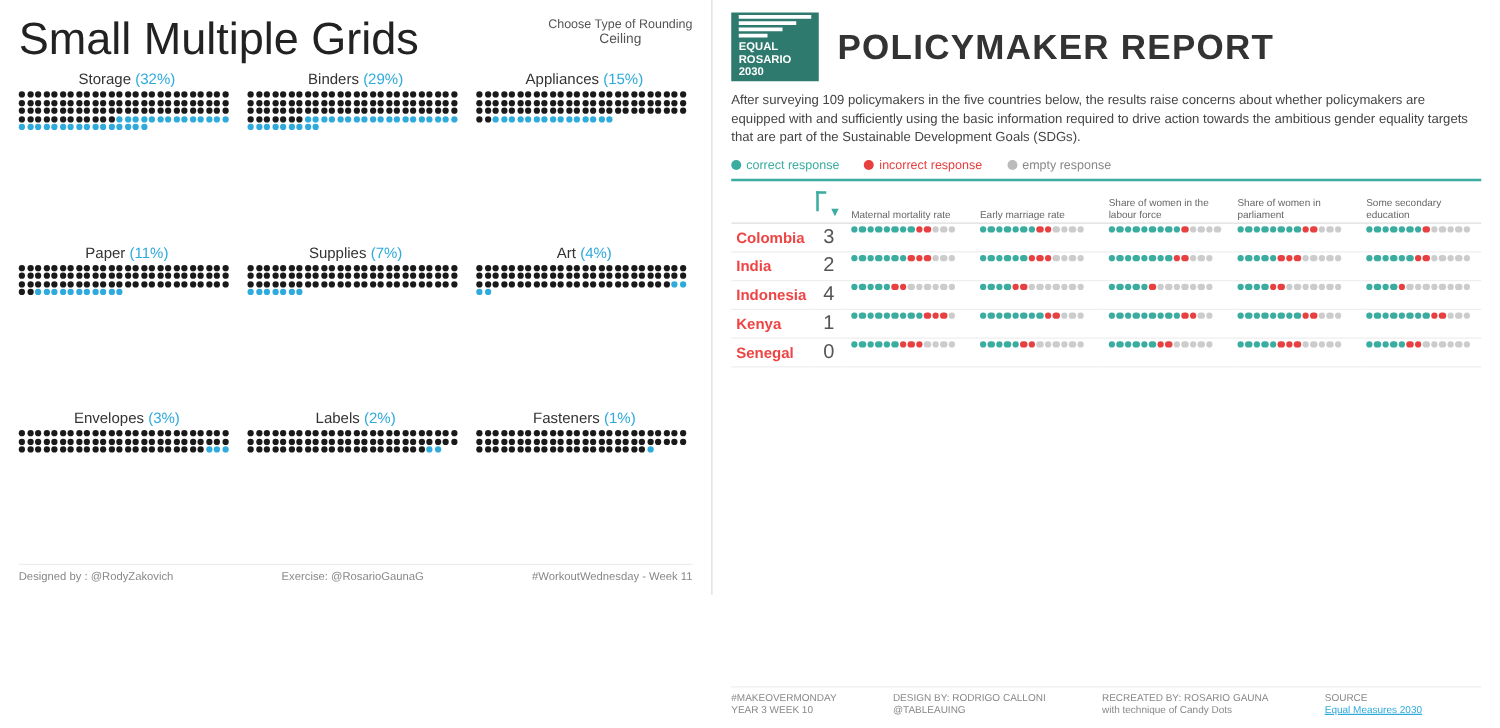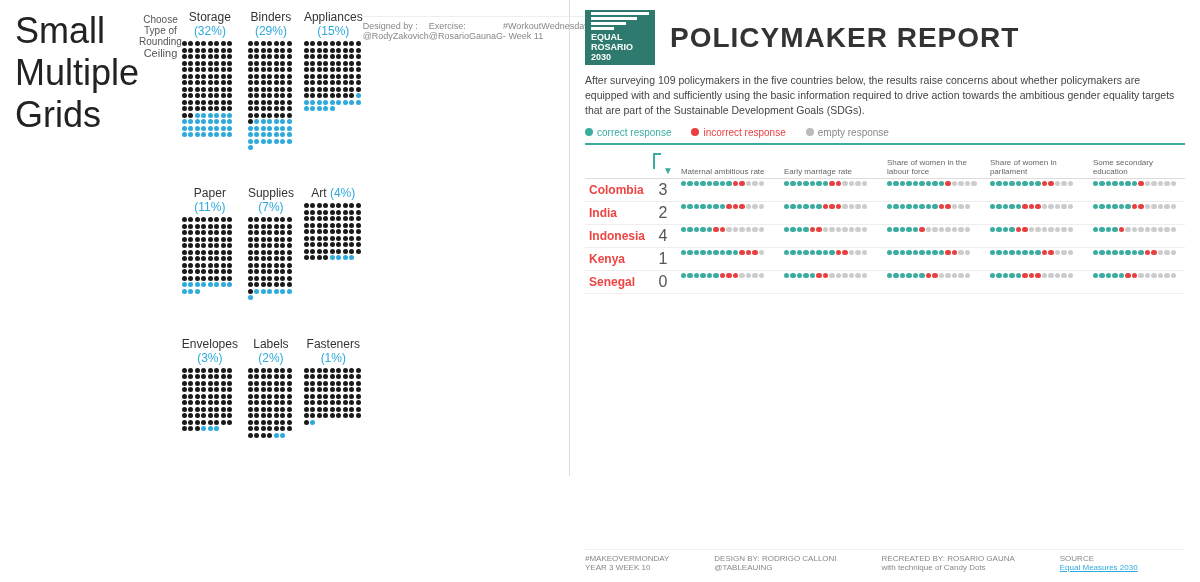--- a/index.html
+++ b/index.html
@@ -12,21 +12,21 @@
       background: #fff;
     }
 
     
     .left-panel {
       width: 570px;
       height: 476px;
       border-right: 1px solid #ddd;
       padding: 10px 15px;
       display: flex;
-      flex-direction: row;
+      flex-direction: column;
     }
     .left-title {
       font-size: 36px;
       font-weight: 300;
       color: #222;
       margin-bottom: 4px;
     }
     .grid-container {
       display: grid;
       grid-template-columns: 1fr 1fr 1fr;
@@ -1149,21 +1149,21 @@
     <table class="data-table" id="right-table">
       <thead>
         <tr>
           <th class="col-country"></th>
           <th class="col-rank">
             <div style="display:flex;align-items:flex-start;">
               <div style="border-left:2px solid #3aaca0; border-top:2px solid #3aaca0; width:8px; height:16px; margin-right:2px;"></div>
               <div style="margin-top:12px; color:#3aaca0; font-size:10px;">▼</div>
             </div>
           </th>
-          <th class="col-data" style="font-size:8px; color:#666;">Maternal ambitious rate</th>
+          <th class="col-data" style="font-size:8px; color:#666;">Maternal mortality rate</th>
           <th class="col-data" style="font-size:8px; color:#666;">Early marriage rate</th>
           <th class="col-data" style="font-size:8px; color:#666;">Share of women in the labour force</th>
           <th class="col-data" style="font-size:8px; color:#666;">Share of women in parliament</th>
           <th class="col-data" style="font-size:8px; color:#666;">Some secondary education</th>
         </tr>
       </thead>
       <tbody id="right-tbody">
           <tr class="country-row">
             <td class="country-name">Colombia</td>
             <td class="rank-cell">3</td>

